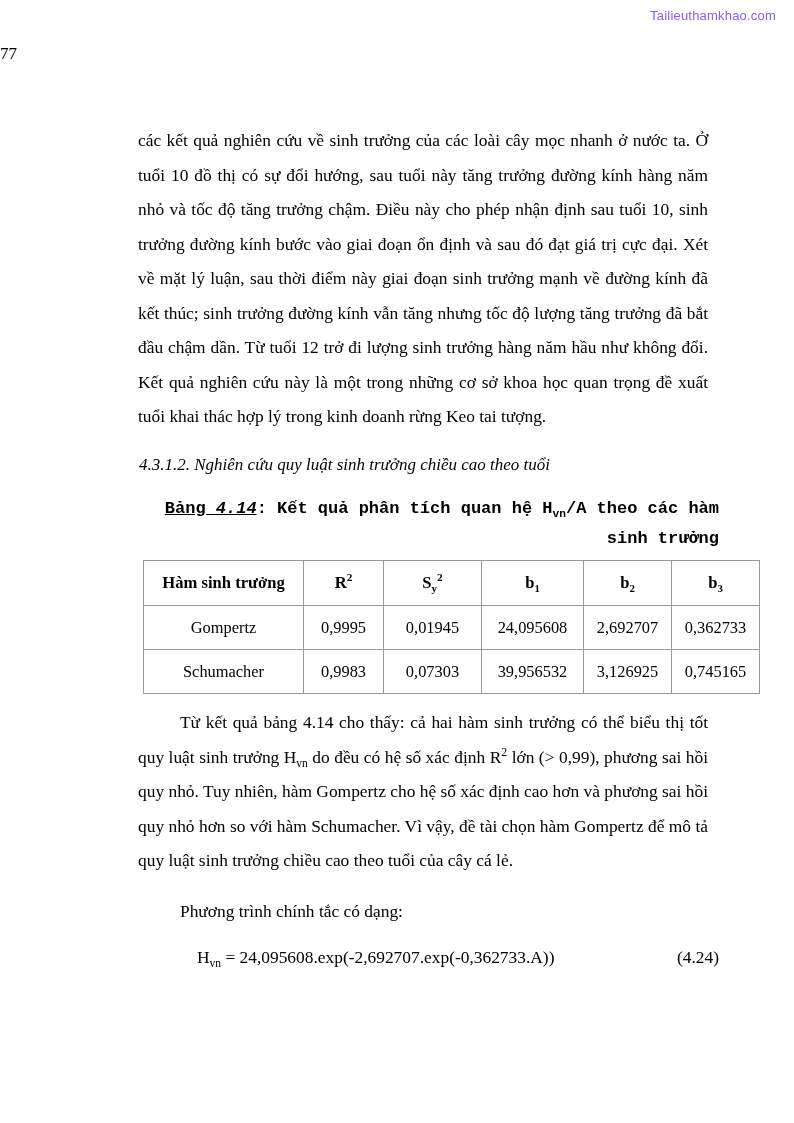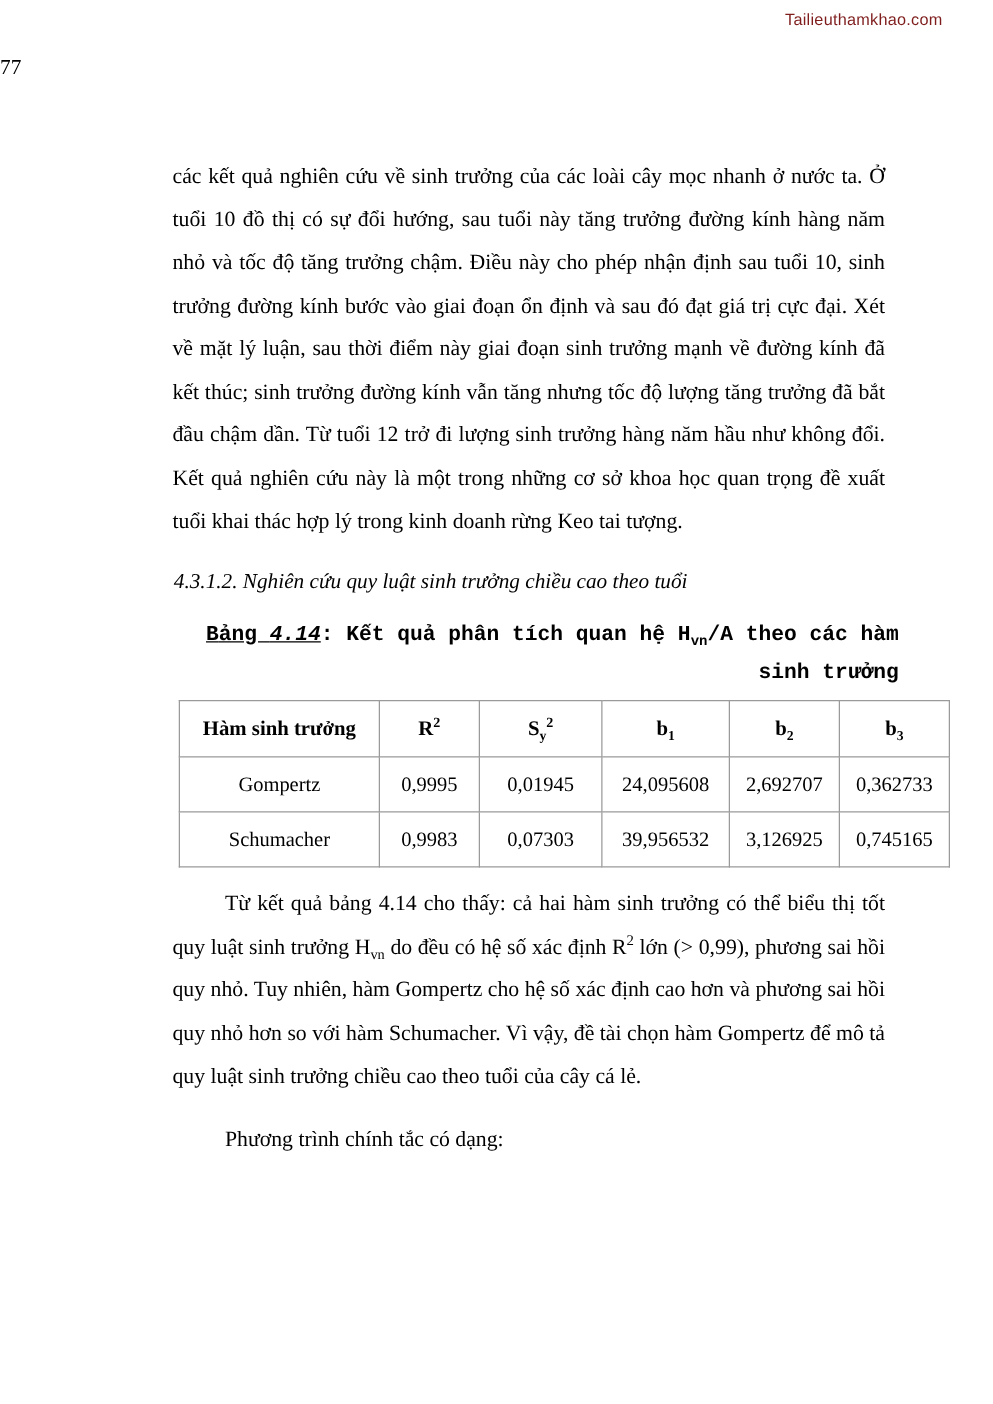--- a/index.html
+++ b/index.html
@@ -14,24 +14,24 @@
     background: #ffffff;
     margin: 0 auto;
     overflow: hidden;
     font-family: "Liberation Serif", "DejaVu Serif", serif;
     color: #000000;
     box-sizing: border-box;
   }
   .watermark {
     position: absolute;
     top: 8px;
-    right: 40px;
+    right: 18px;
     font-family: "Liberation Sans", sans-serif;
     font-size: 13px;
-    color: #7f1d1d;
+    color: #8b5cf6;
     letter-spacing: 0.2px;
     user-select: none;
   }
   .page-number {
     position: absolute;
     top: 44px;
     left: 0;
     width: 794px;
     text-align: left;
     font-size: 17px;
@@ -179,15 +179,19 @@
           <td>3,126925</td>
           <td>0,745165</td>
         </tr>
       </tbody>
     </table>
 
     <p class="body indent after-table"><span>Từ kết quả bảng 4.14 cho thấy: cả hai hàm sinh trưởng có thể biểu thị tốt quy luật sinh trưởng H</span><sub>vn</sub><span> do đều có hệ số xác định R</span><sup>2</sup><span> lớn (&gt; 0,99), phương sai hồi quy nhỏ. Tuy nhiên, hàm Gompertz cho hệ số xác định cao hơn và phương sai hồi quy nhỏ hơn so với hàm Schumacher. Vì vậy, đề tài chọn hàm Gompertz để mô tả quy luật sinh trưởng chiều cao theo tuổi của cây cá lẻ.</span></p>
 
     <p class="body indent" style="margin-top:16px">Phương trình chính tắc có dạng:</p>
 
+    <div class="equation-block">
+      <span class="equation-text"><span>H</span><sub>vn</sub><span> = 24,095608.exp(-2,692707.exp(-0,362733.A))</span></span>
+      <span class="equation-number">(4.24)</span>
+    </div>
 
   </div>
 </div>
 
 </body></html>

